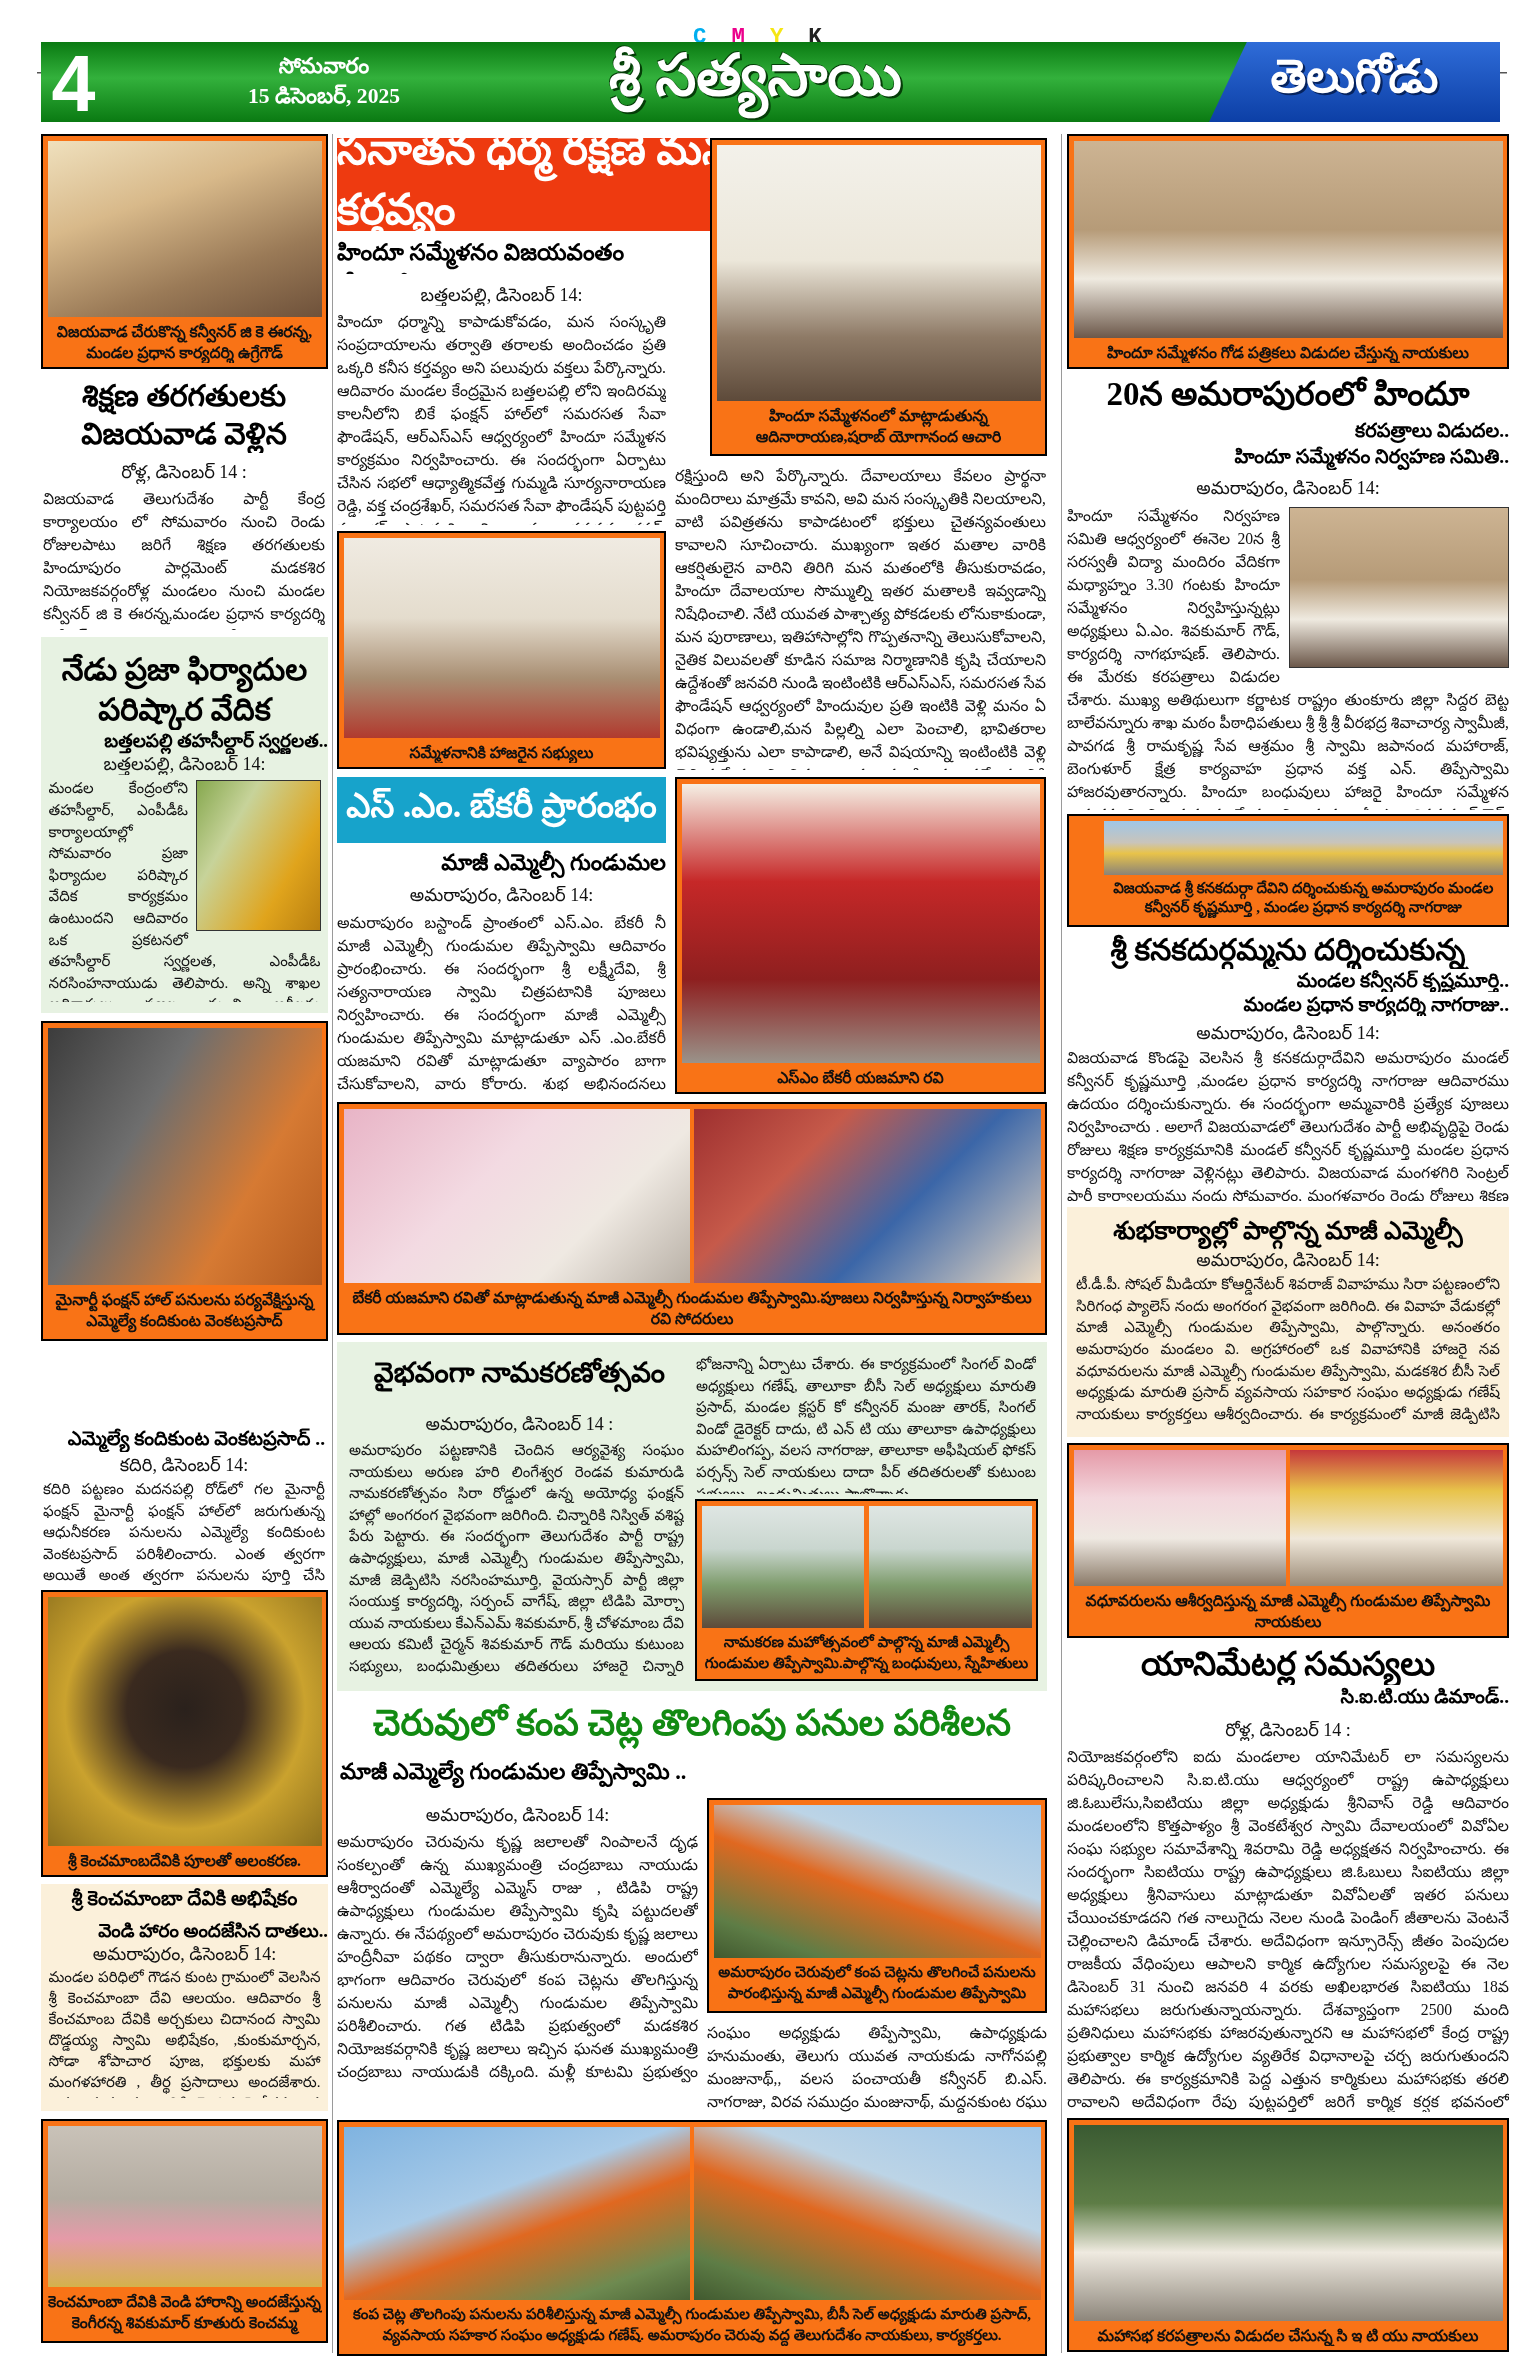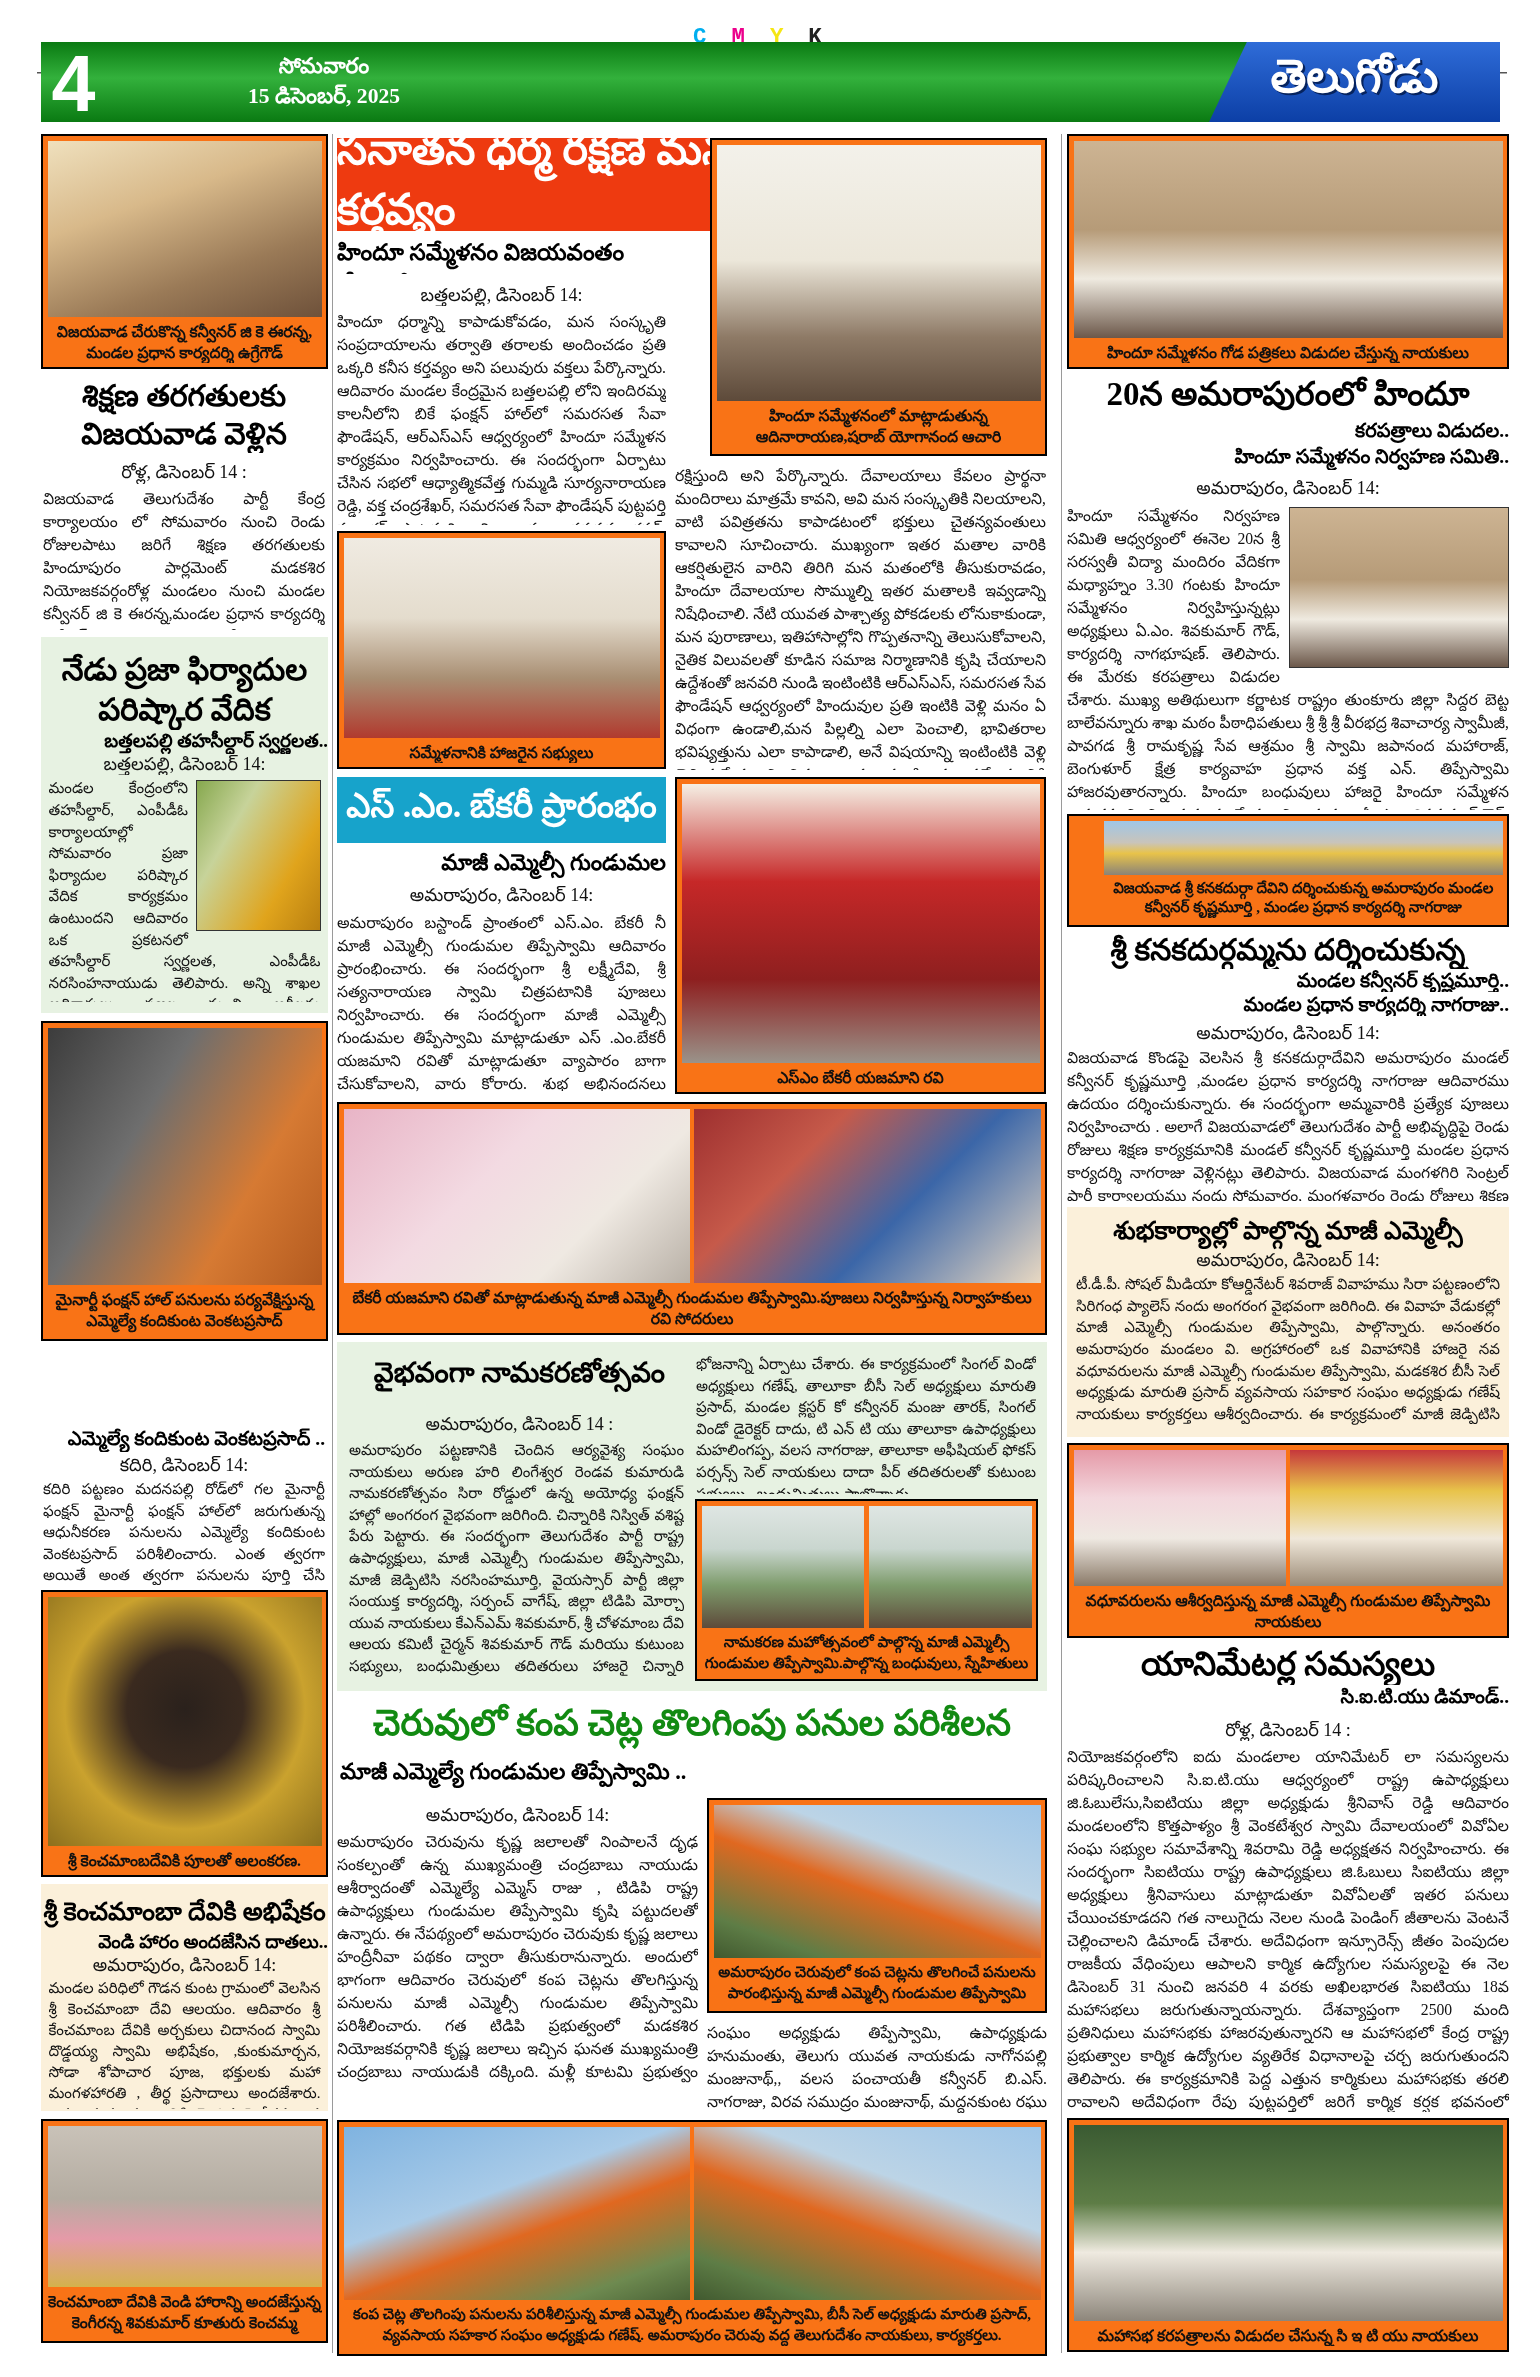--- a/index.html
+++ b/index.html
@@ -85,20 +85,21 @@
     <span class="y">Y</span>
     <span class="k">K</span>
   </div>
 
   <div class="hbar">
     <div class="pageno">4</div>
     <div class="datebox">
       <div>సోమవారం</div>
       <div>15 డిసెంబర్, 2025</div>
     </div>
+    <div class="mast">శ్రీ సత్యసాయి</div>
   </div>
   <div class="brand">
     <span>తెలుగోడు</span>
   </div>
 
   <div class="vrule" style="left:332px;top:134px;height:2219px;"></div>
   <div class="vrule" style="left:1061px;top:134px;height:2219px;"></div>
 
   <div class="pbox" style="left:41px;top:134px;width:287px;height:235px;">
     <div class="pimg ph-selfie"></div>
@@ -125,21 +126,21 @@
   <div class="abs subh" style="left:43px;top:1428px;width:282px;height:24px;font-size:19.4px;">ఎమ్మెల్యే కందికుంట వెంకటప్రసాద్ ..</div>
   <div class="abs dateline" style="left:43px;top:1455px;width:282px;height:21px;">కదిరి, డిసెంబర్ 14:</div>
   <div class="abs btxt" style="left:43px;top:1479px;width:282px;height:106px;font-size:15px;line-height:21.6px;">కదిరి పట్టణం మదనపల్లి రోడ్‌లో గల మైనార్టీ ఫంక్షన్ మైనార్టీ ఫంక్షన్ హాల్‌లో జరుగుతున్న ఆధునీకరణ పనులను ఎమ్మెల్యే కందికుంట వెంకటప్రసాద్ పరిశీలించారు. ఎంత త్వరగా అయితే అంత త్వరగా పనులను పూర్తి చేసి వాడుకులోకి తీసుకురావాలని ఆదేశించారు. అయన వెంట టీడీపీ నాయకులు ఉన్నారు.</div>
 
   <div class="pbox" style="left:41px;top:1590px;width:287px;height:287px;">
     <div class="pimg ph-goddess"></div>
     <div class="pcap">శ్రీ కెంచమాంబదేవికి పూలతో అలంకరణ.</div>
   </div>
 
   <div class="creambox" style="position:absolute;left:41px;top:1884px;width:287px;height:227px;">
-    <div class="h1" style="margin-top:14px;font-size:25px;height:33px;overflow:hidden;">శ్రీ కెంచమాంబా దేవికి అభిషేకం</div>
+    <div class="h1" style="margin-top:3px;font-size:20px;height:33px;overflow:hidden;">శ్రీ కెంచమాంబా దేవికి అభిషేకం</div>
     <div class="subh" style="font-size:18.6px;height:24px;">వెండి హారం అందజేసిన దాతలు..</div>
     <div class="dateline" style="height:21px;">అమరాపురం, డిసెంబర్ 14:</div>
     <div class="btxt" style="margin:1.5px 7.5px 0;height:131px;font-size:15px;line-height:21px;">మండల పరిధిలో గౌడన కుంట గ్రామంలో వెలసిన శ్రీ కెంచమాంబా దేవి ఆలయం. ఆదివారం శ్రీ కేంచమాంబ దేవికి అర్చకులు చిదానంద స్వామి దొడ్డయ్య స్వామి అభిషేకం, ,కుంకుమార్చన, సోడా శోపాచార పూజ, భక్తులకు మహా మంగళహారతి , తీర్థ ప్రసాదాలు అందజేశారు. అమరాపురం పట్టణానికి చెందిన కెంగీరన్న శివ కుమార్ కూతురు కేంచమ్మ, వెండి హారాన్ని శ్రీ కెంచమాంబా దేవికి కానుకగా అందజేశారు.</div>
   </div>
 
   <div class="pbox" style="left:41px;top:2119px;width:287px;height:224px;">
     <div class="pimg ph-necklace"></div>
     <div class="pcap" style="height:46px;">కెంచమాంబా దేవికి వెండి హారాన్ని అందజేస్తున్న కెంగీరన్న శివకుమార్ కూతురు కెంచమ్మ</div>
   </div>
 

